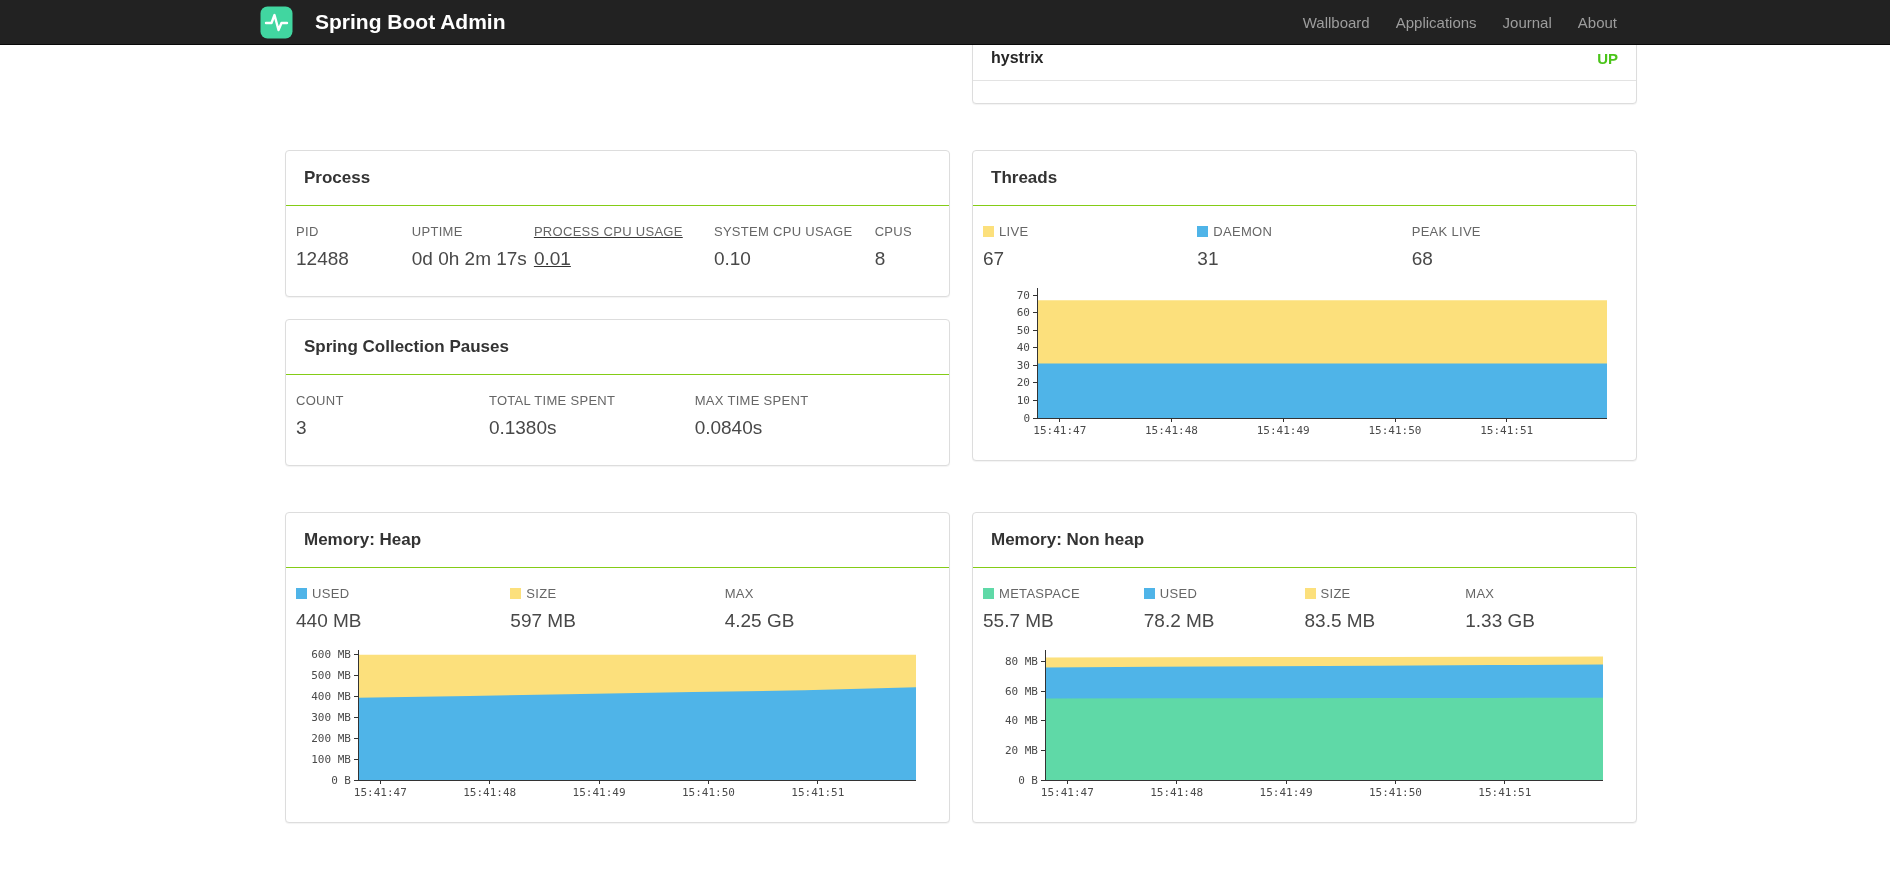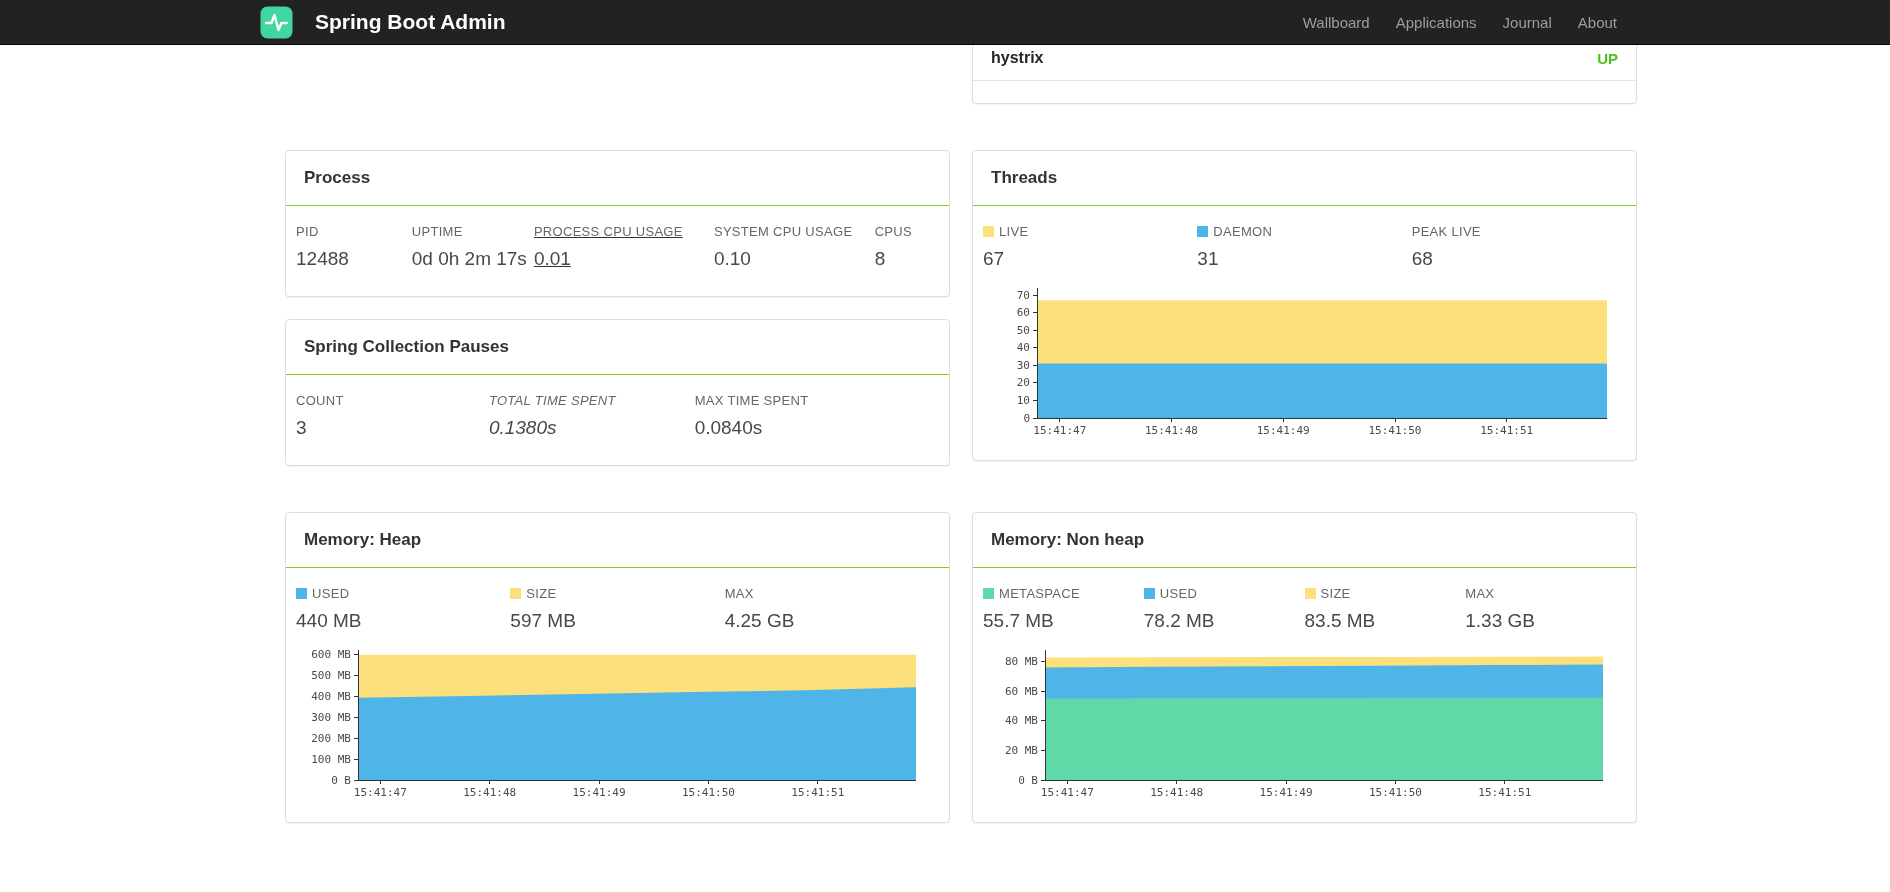--- a/index.html
+++ b/index.html
@@ -60,21 +60,21 @@
   }
   .metric-value { font-size: 19px; color: #484848; margin-top: 9px; }
   .legend-metrics { padding-bottom: 10px; }
   .legend-metrics .metric { flex: 1; }
   .process-metrics .metric:nth-child(1) { flex: 0 0 18%; }
   .process-metrics .metric:nth-child(2) { flex: 0 0 19%; }
   .process-metrics .metric:nth-child(3) { flex: 0 0 28%; text-decoration: underline; }
   .process-metrics .metric:nth-child(4) { flex: 0 0 25%; }
   .process-metrics .metric:nth-child(5) { flex: 0 0 10%; }
   .gc-metrics .metric:nth-child(1) { flex: 0 0 30%; }
-  .gc-metrics .metric:nth-child(2) { flex: 0 0 32%; font-style: italic; }
+  .gc-metrics .metric:nth-child(2) { flex: 0 0 32%; }
   .gc-metrics .metric:nth-child(3) { flex: 0 0 36%; }
   .swatch {
     display: inline-block; width: 11px; height: 11px;
     margin-right: 5px; vertical-align: -1px;
   }
   
   .chart { padding: 2px 18px 16px; }
   .chart svg { display: block; }
   .chart text {
     font-family: "DejaVu Sans Mono", monospace;

